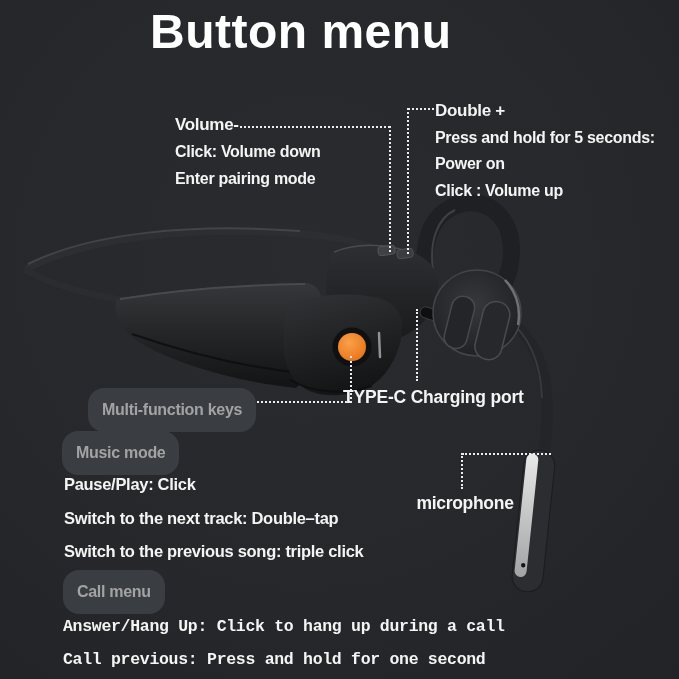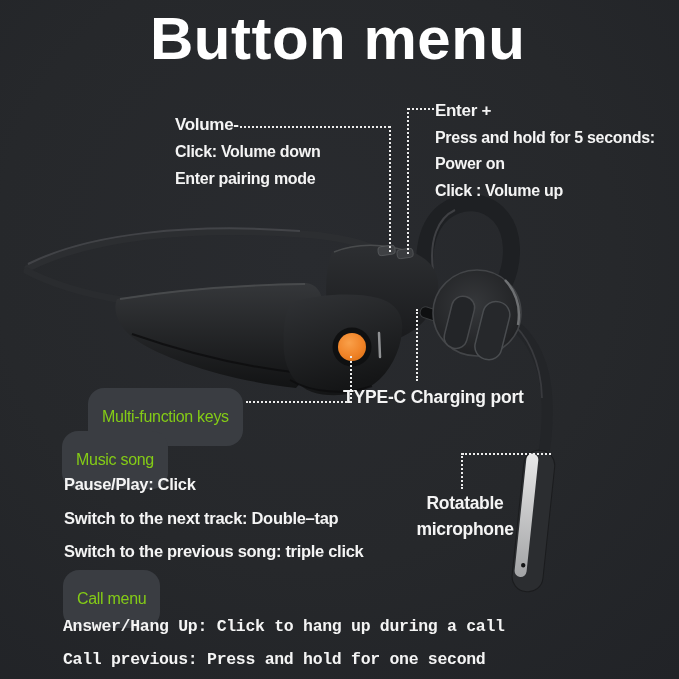--- a/index.html
+++ b/index.html
@@ -3,34 +3,34 @@
 <meta charset="utf-8">
 <style>
   html,body{margin:0;padding:0;background:#1d1f23;}
   .canvas{
     position:relative;width:679px;height:679px;overflow:hidden;
     background:radial-gradient(circle at 45% 38%, #292b2f 0%, #26282b 55%, #212327 100%);
     font-family:"Liberation Sans", sans-serif;
   }
   .page-title{
     position:absolute;left:150px;top:4px;margin:0;
-    font-size:60px;font-weight:800;color:#ffffff;letter-spacing:0.5px;
+    font-size:48px;font-weight:800;color:#ffffff;letter-spacing:0.5px;
   }
   .anno{position:absolute;color:#f4f4f4;font-weight:700;}
   .anno .bline{display:block;white-space:nowrap;letter-spacing:-0.3px;}
   .vol-minus{left:175px;top:111px;font-size:16px;line-height:27px;}
   .vol-plus{left:435px;top:98px;font-size:16px;line-height:26.5px;}
   .vol-heading{font-size:17px;}
   .typec-label{left:343px;top:387px;font-size:17.5px;letter-spacing:-0.2px;white-space:nowrap;text-align:right;}
   .mic-label{left:403px;top:490px;width:124px;text-align:center;font-size:17.5px;line-height:26px;}
   .music-lines{left:64px;top:468px;font-size:16.5px;line-height:33.5px;}
   .call-lines{left:63px;top:610px;font-size:16.5px;line-height:33px;font-family:Liberation Mono, monospace;}
   .pill{
-    position:absolute;background:#3a3d42;color:#84cc16;font-weight:400;
-    font-size:16px;letter-spacing:-0.3px;padding:20px 14px;border-radius:16px;white-space:nowrap;
+    position:absolute;background:#3a3d42;color:#a3a3a3;font-weight:700;
+    font-size:16px;letter-spacing:-0.3px;padding:13px 14px;border-radius:16px;white-space:nowrap;
   }
   .pill-mf{left:88px;top:388px;}
   .pill-music{left:62px;top:431px;}
   .pill-call{left:63px;top:570px;}
   .conn-h{position:absolute;height:0;border-top:2px dotted #ededed;}
   .conn-v{position:absolute;width:0;border-left:2px dotted #ededed;}
   svg.headphones{position:absolute;left:0;top:0;}
 </style>
 </head>
 <body>
@@ -137,34 +137,33 @@
 
   <h1 class="page-title">Button menu</h1>
 
   <div class="anno vol-minus">
     <span class="bline vol-heading">Volume-</span>
     <span class="bline">Click: Volume down</span>
     <span class="bline">Enter pairing mode</span>
   </div>
 
   <div class="anno vol-plus">
-    <span class="bline vol-heading">Enter +</span>
+    <span class="bline vol-heading">Double +</span>
     <span class="bline">Press and hold for 5 seconds:</span>
     <span class="bline">Power on</span>
     <span class="bline">Click : Volume up</span>
   </div>
 
   <div class="pill pill-mf">Multi-function keys</div>
-  <div class="pill pill-music">Music song</div>
+  <div class="pill pill-music">Music mode</div>
   <div class="pill pill-call">Call menu</div>
 
   <div class="anno typec-label">TYPE-C Charging port</div>
 
   <div class="anno mic-label">
-    <span class="bline">Rotatable</span>
     <span class="bline">microphone</span>
   </div>
 
   <div class="anno music-lines">
     <span class="bline">Pause/Play: Click</span>
     <span class="bline">Switch to the next track: Double–tap</span>
     <span class="bline">Switch to the previous song: triple click</span>
   </div>
 
   <div class="anno call-lines">

